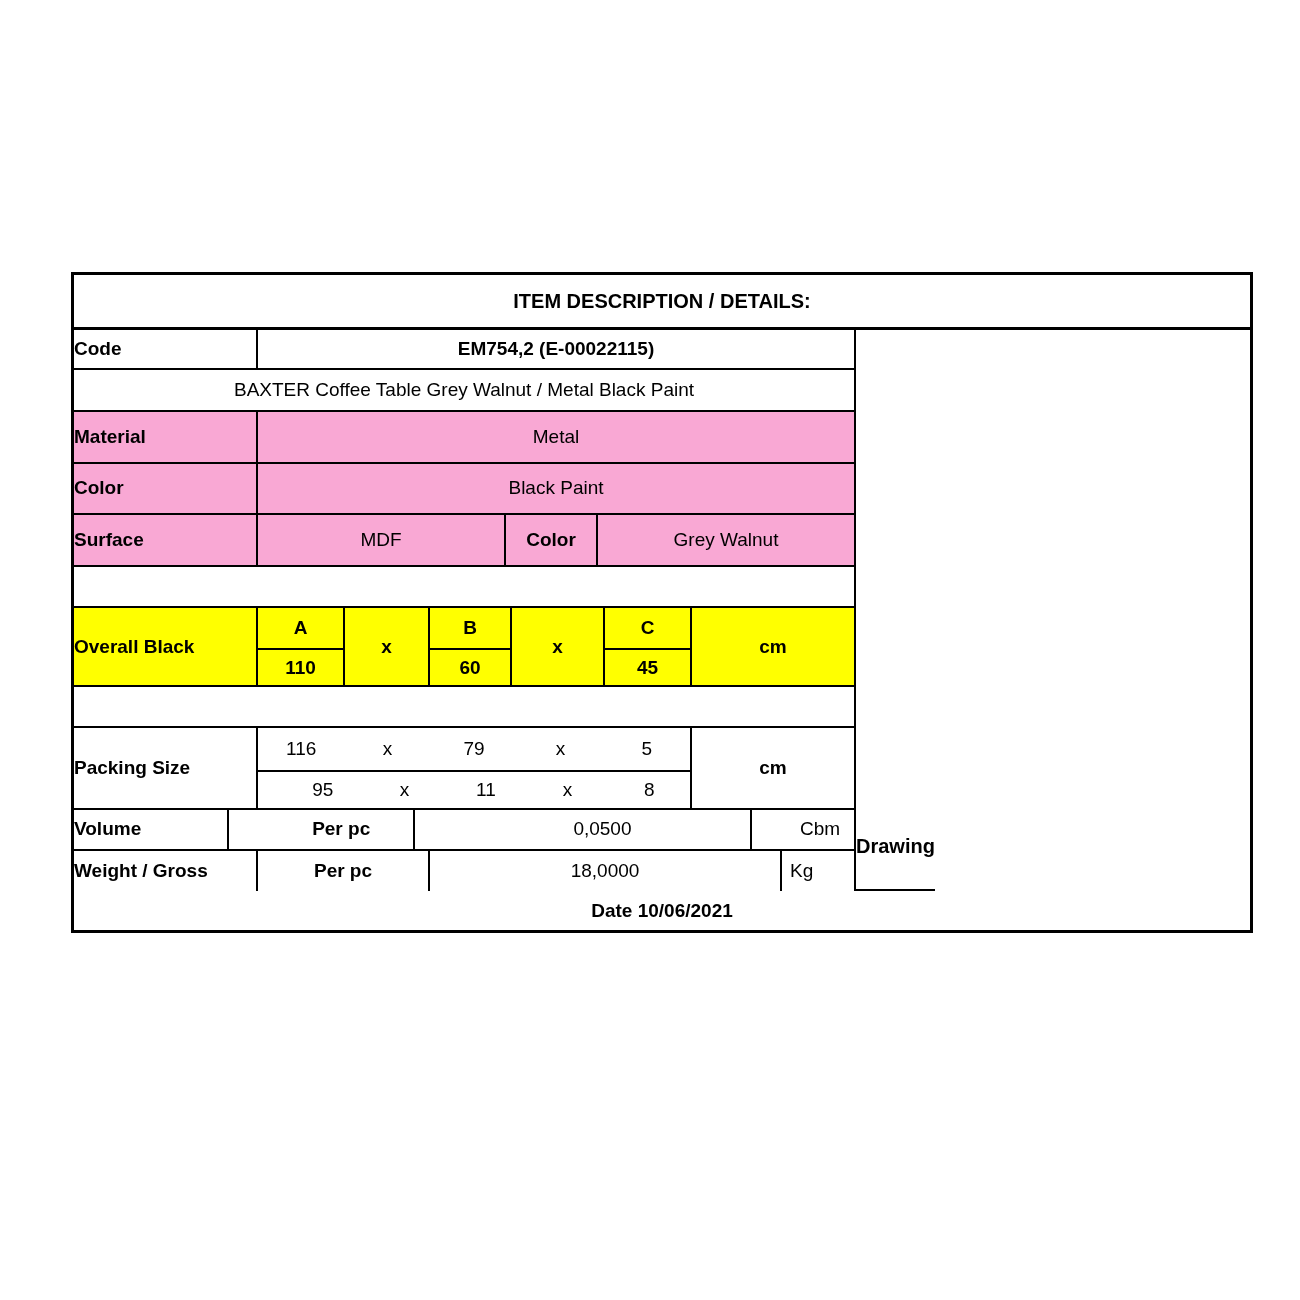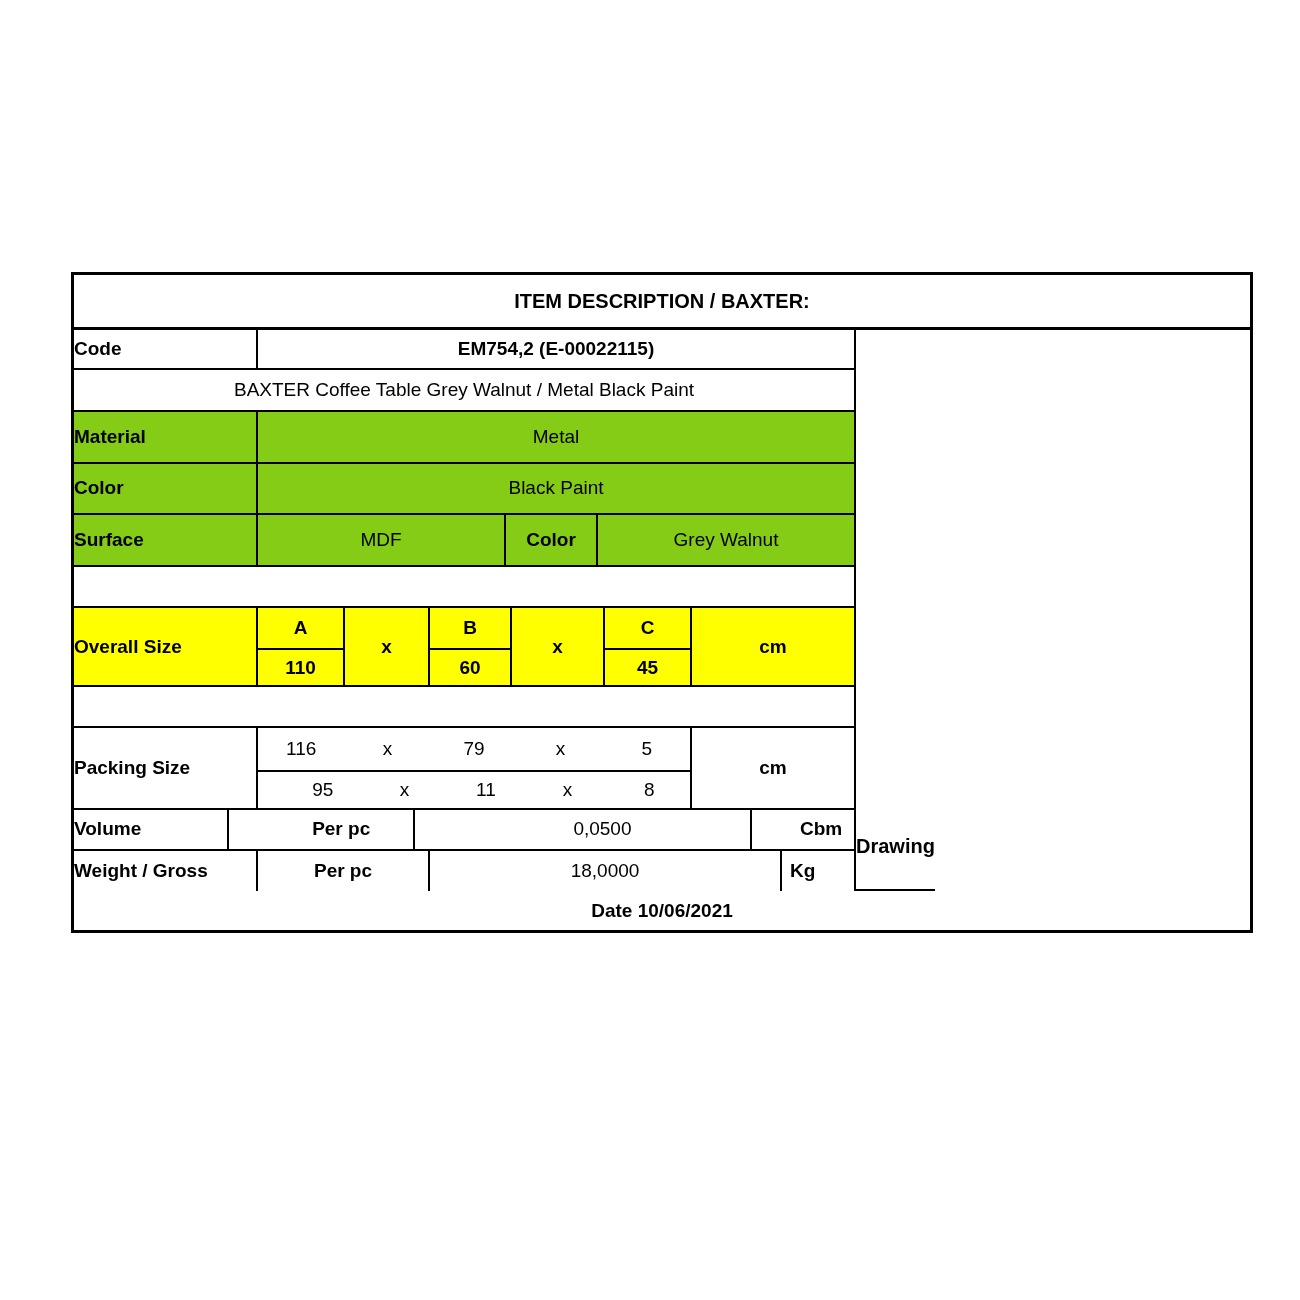--- a/index.html
+++ b/index.html
@@ -21,21 +21,21 @@
   .left-part{width:782px;border-right:2px solid #000;display:flex;flex-direction:column;}
   .right-part{flex:1;display:flex;flex-direction:row;align-items:flex-end;}
   .drawing-label-cell{
     height:87px;border-bottom:2px solid #000;display:flex;
     align-items:center;justify-content:center;font-weight:bold;font-size:20px;
   }
   .drawing-area{flex:1;position:relative;overflow:hidden;}
   .row{display:flex;border-bottom:2px solid #000;font-size:19px;}
   .r-code{height:42px;}
   .r-desc{height:45px;}
-  .r-material,.r-color,.r-surface{height:55px;background:#84cc16;}
+  .r-material,.r-color,.r-surface{height:55px;background:#f9a8d4;}
   .r-empty1{height:44px;border-bottom:2px solid #000;}
   .r-overall{height:84px;background:#ffff00;font-weight:bold;}
   .r-empty2{height:43px;border-bottom:2px solid #000;}
   .r-packing{height:88px;}
   .r-volume{height:43px;gap:40px;}
   .r-weight{height:43px;}
   .date-row{
     height:39px;display:flex;align-items:center;justify-content:center;
     font-weight:bold;font-size:19px;
   }
@@ -47,36 +47,36 @@
   .w-colorlbl{width:92px;font-weight:bold;}
   .w-a{width:87px;}
   .w-x1{width:85px;}
   .w-b{width:82px;}
   .w-x2{width:93px;}
   .w-c{width:87px;}
   .w-cm{width:162px;}
   .w-wide{width:434px;}
   .w-per{width:172px;}
   .w-val{width:352px;}
-  .w-unit{width:72px;justify-content:flex-start;padding-left:8px;font-weight:bold;}
+  .w-unit{width:72px;justify-content:flex-start;padding-left:8px;font-weight:normal;}
   .stack{flex-direction:column;padding:0;}
   .substack{display:flex;flex-direction:column;width:100%;height:100%;}
   .sub-top{height:42px;border-bottom:2px solid #000;display:flex;align-items:center;justify-content:center;}
   .sub-bot{flex:1;display:flex;align-items:center;justify-content:center;}
   .p-sub-top{height:44px;border-bottom:2px solid #000;display:flex;}
   .p-sub-bot{flex:1;display:flex;padding-left:24px;}
   .fifth{flex:1;display:flex;align-items:center;justify-content:center;}
   .sketch-svg{position:absolute;left:0;top:0;}
 </style>
 </head>
 <body>
 
 <div class="spec-table">
 
-  <div class="title-row">ITEM DESCRIPTION / BAXTER:</div>
+  <div class="title-row">ITEM DESCRIPTION / DETAILS:</div>
 
   <div class="middle">
 
     <div class="left-part">
 
       <div class="row r-code">
         <div class="cell label-cell">Code</div>
         <div class="cell grow" style="font-weight:bold;">EM754,2 (E-00022115)</div>
       </div>
 
@@ -97,21 +97,21 @@
       <div class="row r-surface">
         <div class="cell label-cell">Surface</div>
         <div class="cell w-mdf">MDF</div>
         <div class="cell w-colorlbl">Color</div>
         <div class="cell grow">Grey Walnut</div>
       </div>
 
       <div class="row r-empty1"></div>
 
       <div class="row r-overall">
-        <div class="cell label-cell">Overall Size</div>
+        <div class="cell label-cell">Overall Black</div>
         <div class="cell w-a stack">
           <div class="substack">
             <div class="sub-top">A</div>
             <div class="sub-bot">110</div>
           </div>
         </div>
         <div class="cell w-x1">x</div>
         <div class="cell w-b stack">
           <div class="substack">
             <div class="sub-top">B</div>

